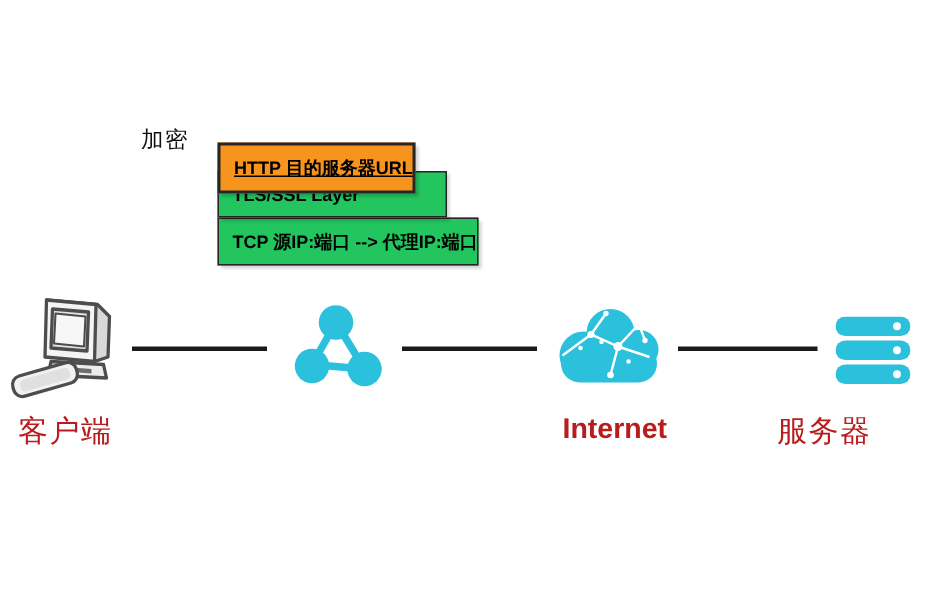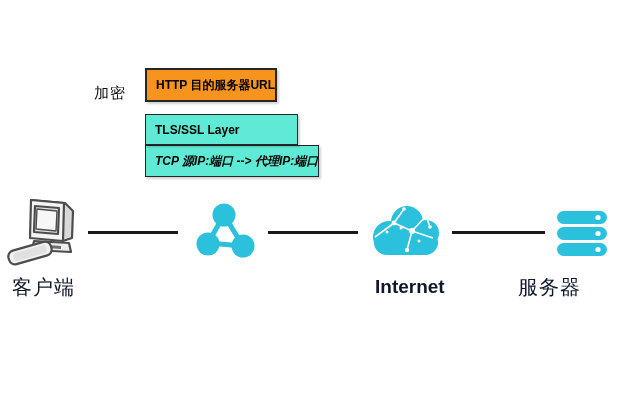--- a/index.html
+++ b/index.html
@@ -20,46 +20,46 @@
     position:absolute;left:94px;top:84px;
     font-family:"Liberation Serif","DejaVu Serif",serif;
     font-size:15px;color:#111;letter-spacing:1px;
   }
   .stack-box{
     position:absolute;left:145px;
     display:flex;align-items:center;
     box-sizing:border-box;
     padding-left:9px;
     font-size:12px;font-weight:bold;color:#000;
-    background:#5eead4;
+    background:#22c55e;
     border:1.5px solid #262626;
     box-shadow:2px 2px 2px rgba(0,0,0,0.18);
     white-space:nowrap;
   }
-  .box-http{top:68px;width:132px;height:34px;background:var(--orange);border-width:2px;z-index:3;}
+  .box-http{top:95px;width:132px;height:34px;background:var(--orange);border-width:2px;z-index:3;text-decoration:underline;}
   .box-tls{top:114px;width:153px;height:31px;z-index:2;}
-  .box-tcp{top:145px;width:174px;height:32px;z-index:1;font-style:italic;}
+  .box-tcp{top:145px;width:174px;height:32px;z-index:1;}
   
   .connector{position:absolute;top:231px;height:3px;background:var(--line);}
   .conn-1{left:88px;width:90px;}
   .conn-2{left:268px;width:90px;}
   .conn-3{left:452px;width:93px;}
   
   .node-icon{position:absolute;}
   .icon-client{left:6px;top:197px;}
   .icon-proxy{left:196px;top:202px;}
   .icon-internet{left:367px;top:201px;}
   .icon-server{left:557px;top:211px;}
   .cyan-fill{fill:var(--cyan);}
   .cyan-stroke{stroke:var(--cyan);}
   
   .node-label{
     position:absolute;top:274px;
     font-family:"Liberation Serif","DejaVu Serif",serif;
-    font-size:20px;color:#0f172a;letter-spacing:1px;white-space:nowrap;
+    font-size:20px;color:#b91c1c;letter-spacing:1px;white-space:nowrap;
   }
   .label-client{left:12px;}
   .label-proxy{left:189px;}
   .label-internet{
     left:375px;top:276px;
     font-family:"Liberation Sans","DejaVu Sans",sans-serif;
     font-size:19px;font-weight:700;letter-spacing:0;
   }
   .label-server{left:518px;}
 </style>

